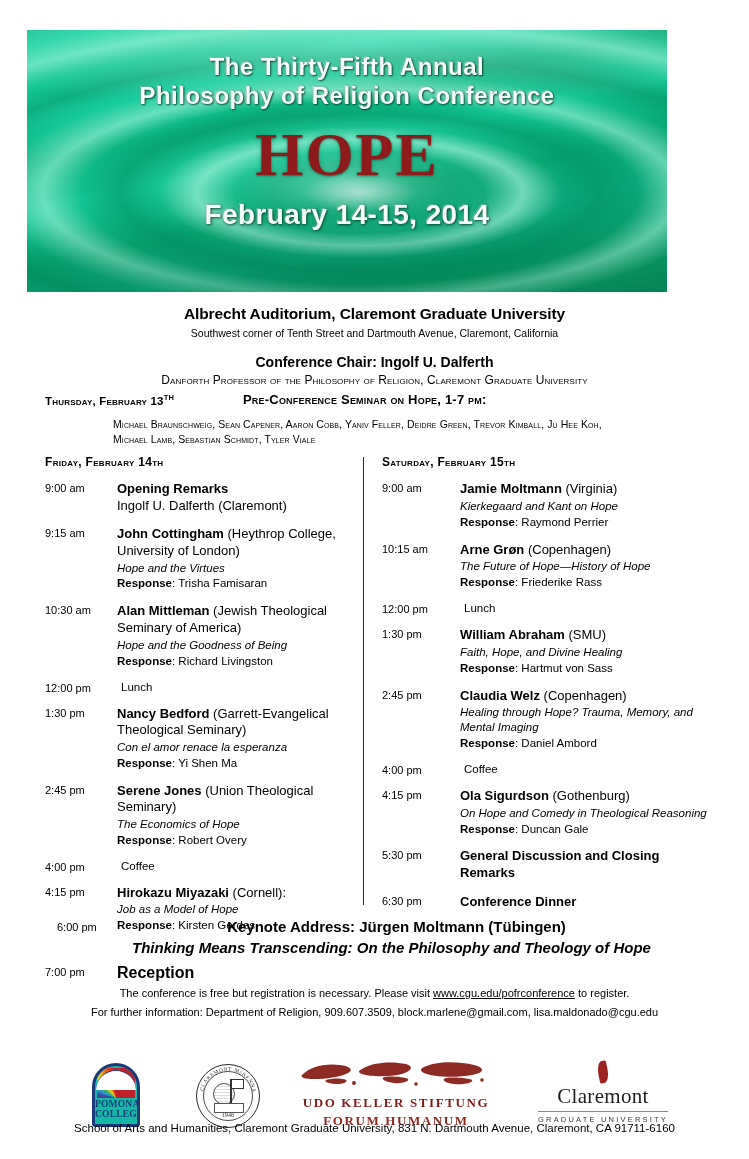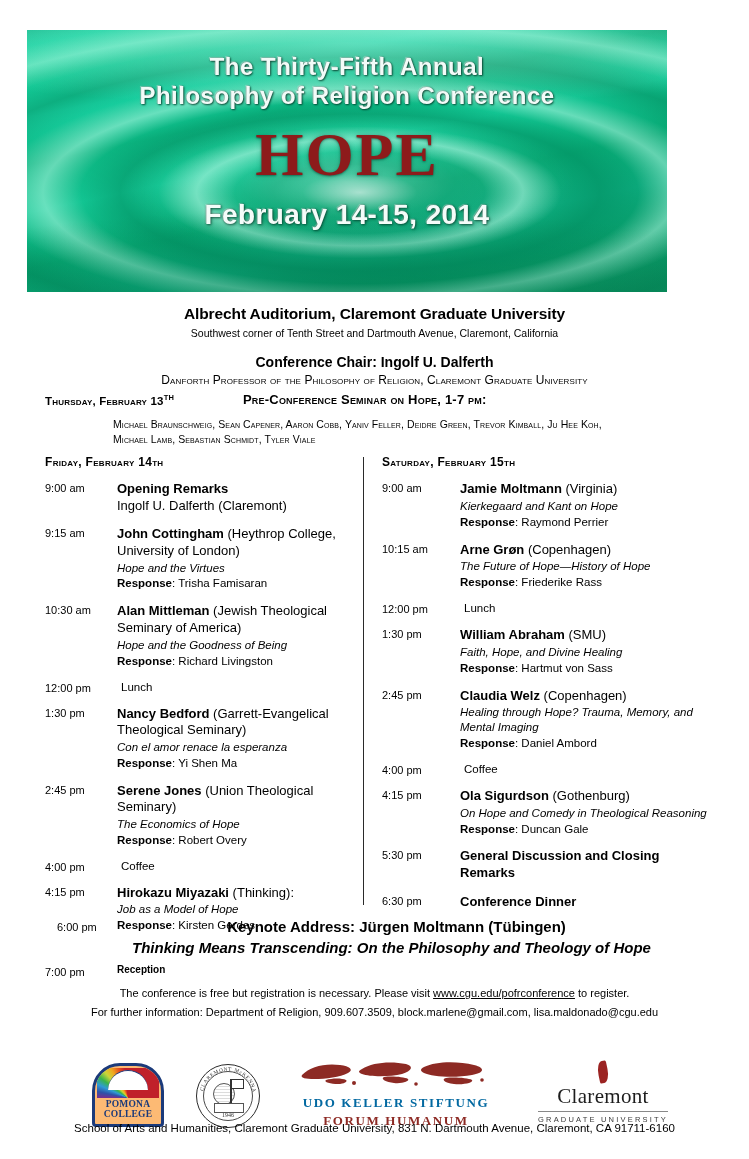--- a/index.html
+++ b/index.html
@@ -126,36 +126,36 @@
   .kn-time{ position:absolute; left:45px; top:3px; font-size:11px; }
   .kn-title{
     text-align:center; font-size:15px; font-weight:bold; padding-left:20px;
   }
   .kn-sub{
     text-align:center; font-size:15px; font-weight:bold; font-style:italic;
     margin-top:4px; padding-left:10px;
   }
   .recep{ position:absolute; left:0; top:964px; width:749px; }
   .recep-time{ position:absolute; left:45px; top:2px; font-size:11px; }
-  .recep-label{ position:absolute; left:117px; top:0; font-size:10px; font-weight:bold; }
+  .recep-label{ position:absolute; left:117px; top:0; font-size:16px; font-weight:bold; }
   .reg1{ position:absolute; left:0; top:987px; width:749px; text-align:center; font-size:11px; }
   .reg1 .u{ text-decoration:underline; }
   .reg2{ position:absolute; left:0; top:1006px; width:749px; text-align:center; font-size:11px; }
 
   
   .logos{ position:absolute; left:0; top:1063px; width:749px; height:70px; }
   .logo{ position:absolute; }
 
   
   .pomona{ left:92px; top:0; width:66px; height:64px; }
   .pom-shield{
-    width:72px; height:64px;
+    width:48px; height:64px;
     border:3px solid #1b3a7a;
     border-radius:28px 28px 4px 4px;
-    background:#fdba74;
+    background:#14b8a6;
     overflow:hidden; position:relative;
   }
   .pom-rays{ position:absolute; left:2px; top:2px; right:2px; height:30px;
     background:conic-gradient(from 270deg at 50% 100%,
       #7b2d8e 0deg, #2f52a8 12deg, #2f9bd6 24deg, #39b44a 36deg,
       #c9d63a 48deg, #f0a81e 60deg, #e8521e 72deg, #c0202a 84deg,
       #c0202a 90deg);
   }
   .pom-arc{
     position:absolute; left:50%; bottom:34px; transform:translateX(-50%);
@@ -200,21 +200,21 @@
   }
   .cmc-ring-txt{
     position:absolute; inset:0; font-family:"Liberation Serif", serif;
   }
 
   
   .udo{ left:296px; top:-4px; width:200px; height:68px; }
   .udo-map{ position:relative; width:200px; height:30px; }
   .udo-l1{
     text-align:center; font-family:"Liberation Serif", serif;
-    font-size:13px; font-weight:bold; color:#0369a1; letter-spacing:1.6px;
+    font-size:13px; font-weight:bold; color:#7f1d1d; letter-spacing:1.6px;
     margin-top:2px;
   }
   .udo-l2{
     text-align:center; font-family:"Liberation Serif", serif;
     font-size:13px; font-weight:bold; color:#8d2a24; letter-spacing:1.6px;
     margin-top:2px;
   }
 
   
   .cgu{ left:528px; top:-2px; width:150px; height:68px; text-align:center; }
@@ -326,21 +326,21 @@
         </div>
         <div class="slot">
           <div class="time">4:00 pm</div>
           <div class="body">
             <div class="plain">Coffee</div>
           </div>
         </div>
         <div class="slot">
           <div class="time">4:15 pm</div>
           <div class="body">
-            <div class="sp-line"><span class="sp-name">Hirokazu Miyazaki</span><span class="sp-aff"> (Thinking):</span></div>
+            <div class="sp-line"><span class="sp-name">Hirokazu Miyazaki</span><span class="sp-aff"> (Cornell):</span></div>
             <div class="talk">Job as a Model of Hope</div>
             <div class="resp"><b>Response</b><span>:  Kirsten Gerdes</span></div>
           </div>
         </div>
       </div>
   </div>
 
   <div class="col col-sat">
     <div class="day-head">Saturday, February 15th</div>
     <div id="sat-slots">

